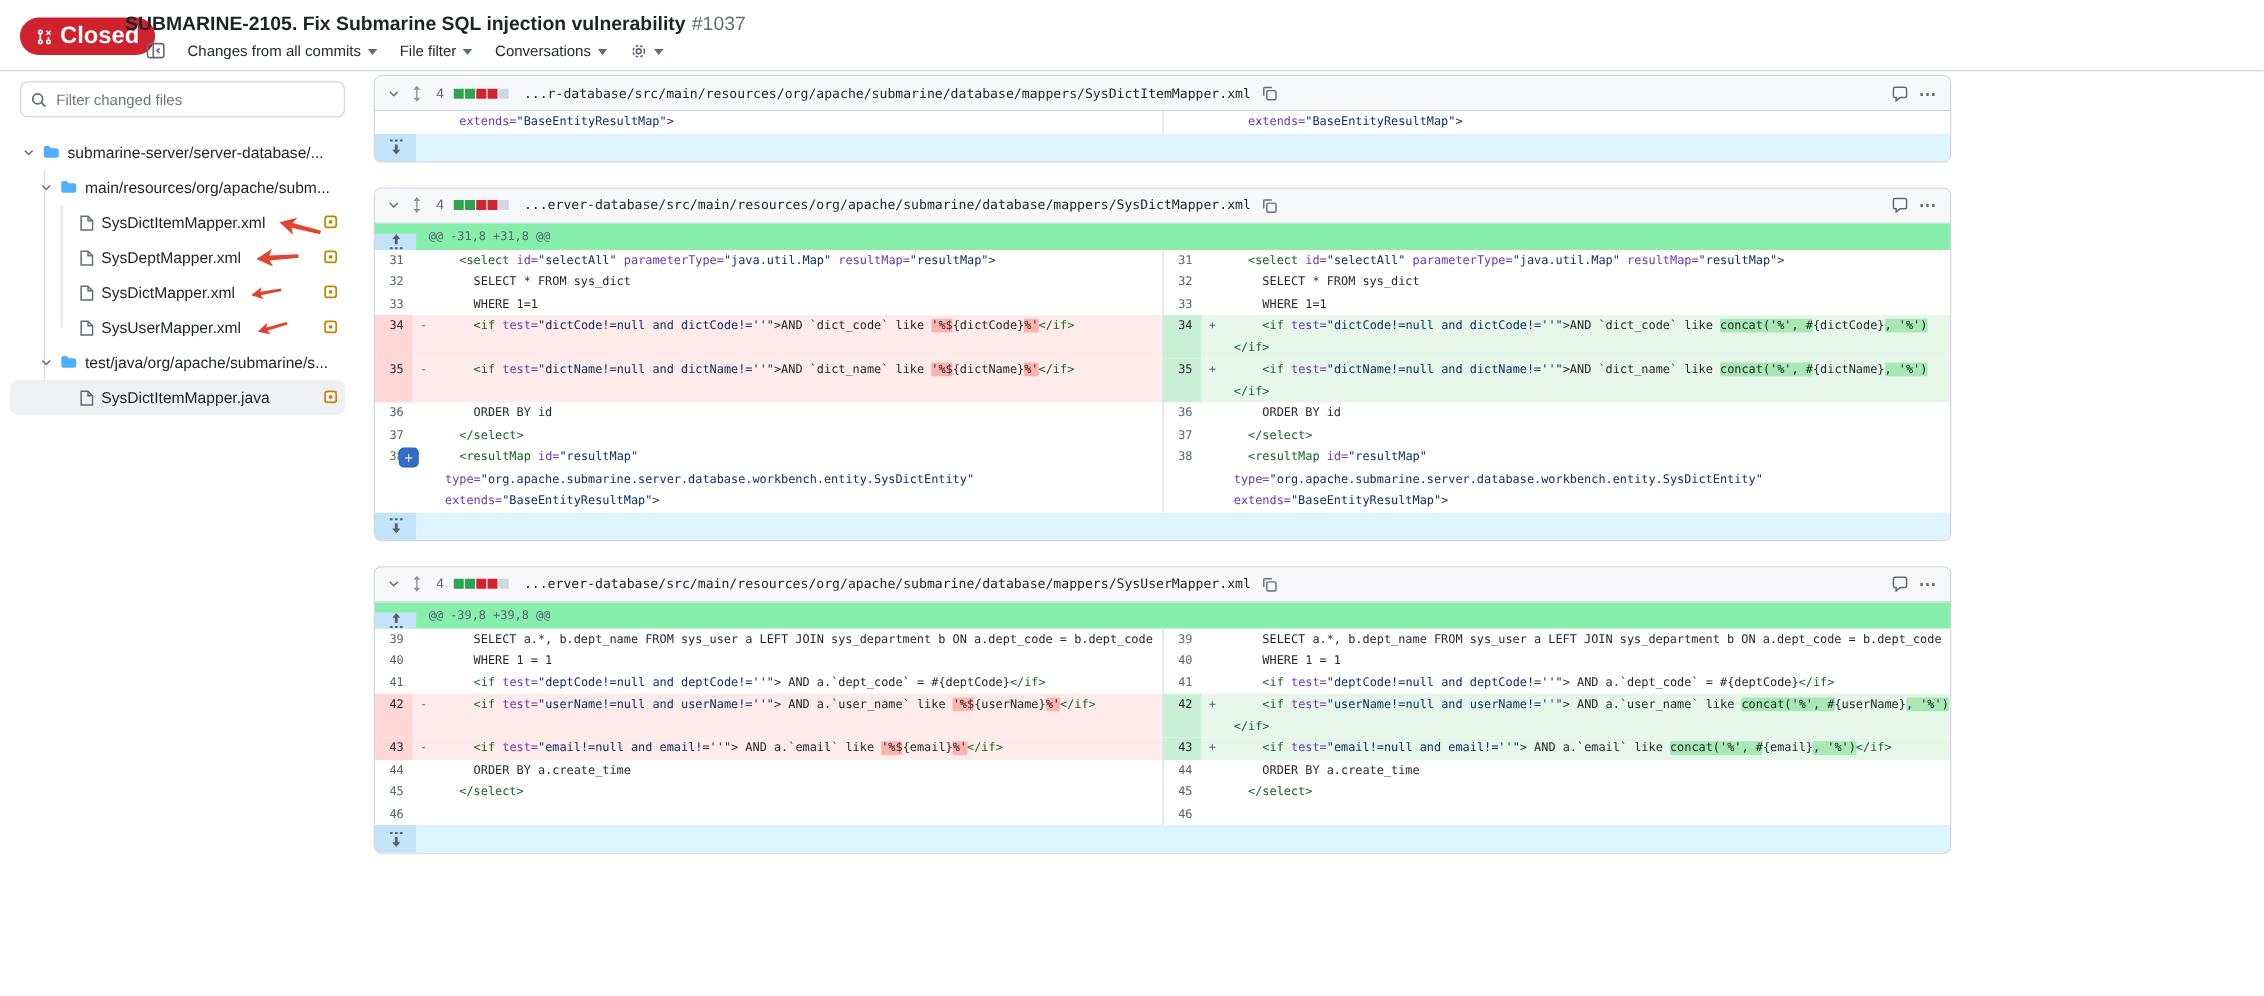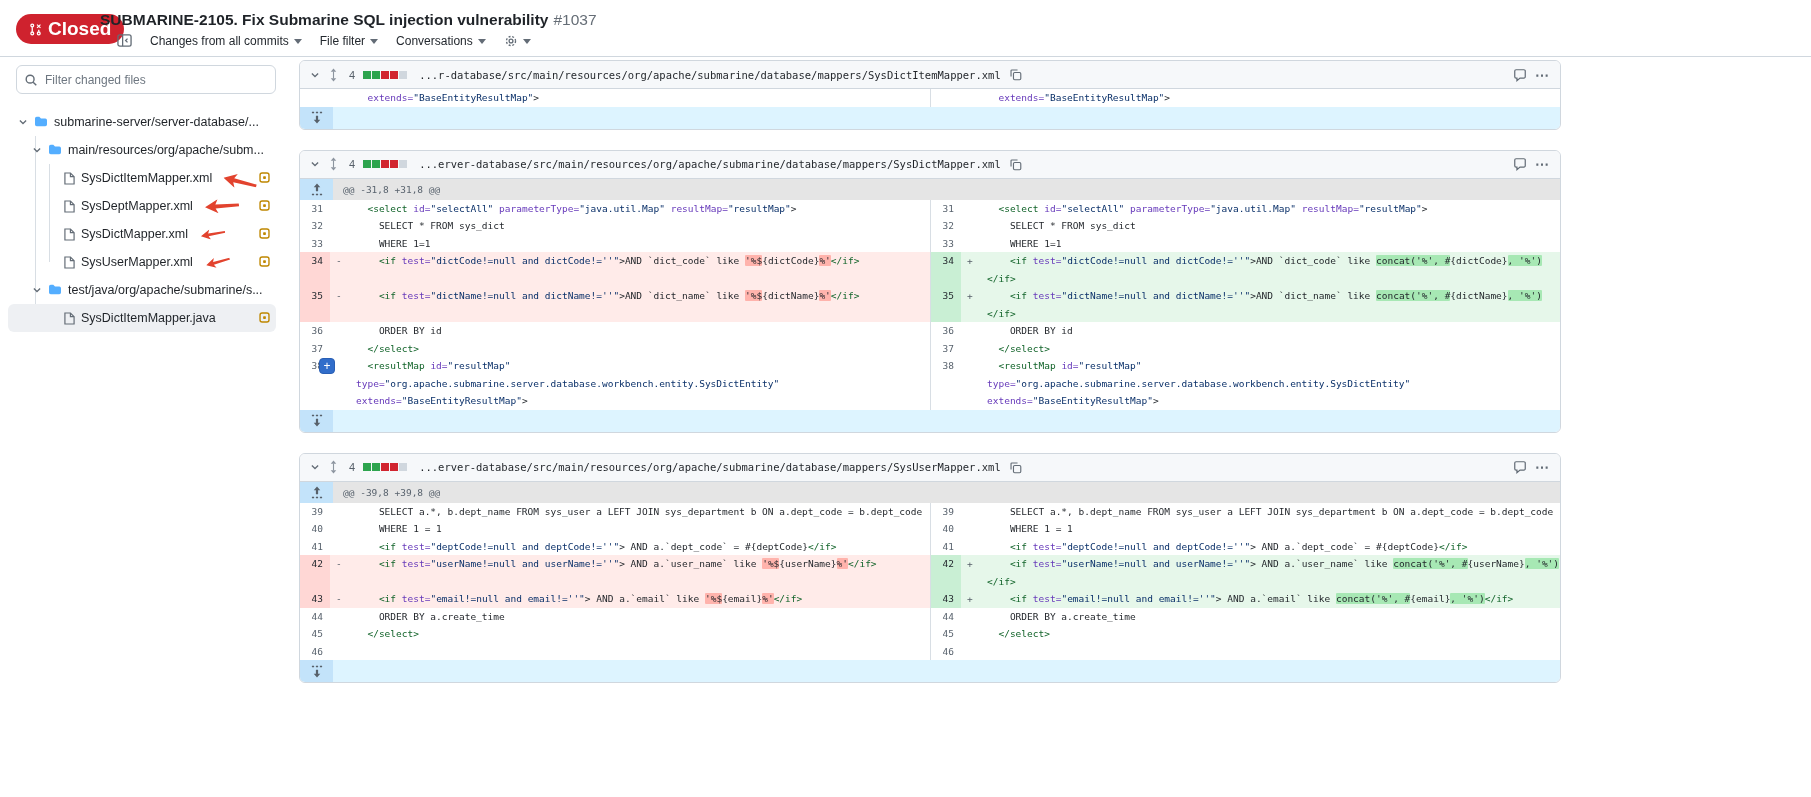--- a/index.html
+++ b/index.html
@@ -56,21 +56,21 @@
   .count { font-size:11px; color:#57606a; margin-left:2px; }
   .stat { display:inline-flex; gap:1px; }
   .sq { width:8px; height:8px; display:inline-block; }
   .sq.add { background:#2da44e; } .sq.del { background:#d1242f; } .sq.neu { background:#d0d7de; }
   .path { font-family:"DejaVu Sans Mono","Liberation Mono",monospace; font-size:10.5px; color:#1f2328; margin-left:4px; white-space:nowrap; }
   .spacer { flex:1; }
   .kebab { font-size:14px; color:#636c76; font-weight:bold; letter-spacing:1px; }
 
   
   .row { display:flex; width:100%; }
-  .row.hunk { background:#e5e5e5; height:21px; }
+  .row.hunk { background:#86efac; height:21px;align-items:flex-end; }
   .hunk-gutter { width:33px; flex:none; background:#c3e3fa; border:none; display:flex; align-items:center;
     justify-content:center; cursor:pointer; padding:0; }
   .hunk-text { font-family:"DejaVu Sans Mono","Liberation Mono",monospace; font-size:9.5px; color:#59636e;
     line-height:21px; padding-left:10px; }
   .row.expand { height:22px; }
   .expand-fill { flex:1; background:#ddf4ff; }
 
   .side { width:50%; display:flex; align-items:stretch; position:relative; }
   .side.right { border-left:1px solid #d8dee4; }
   .num { width:30px; flex:none; text-align:right; padding-right:7px;

